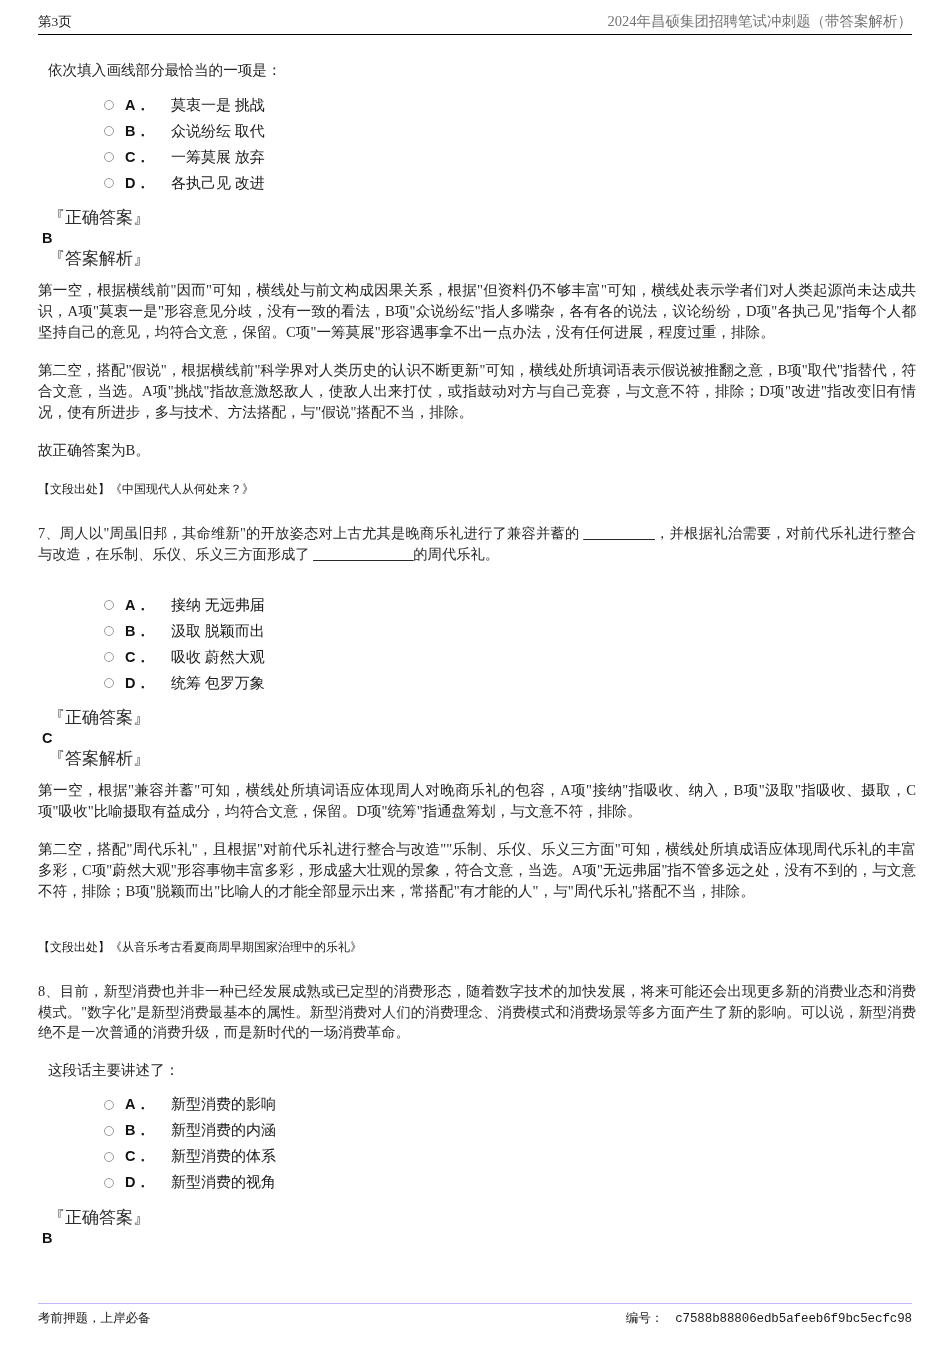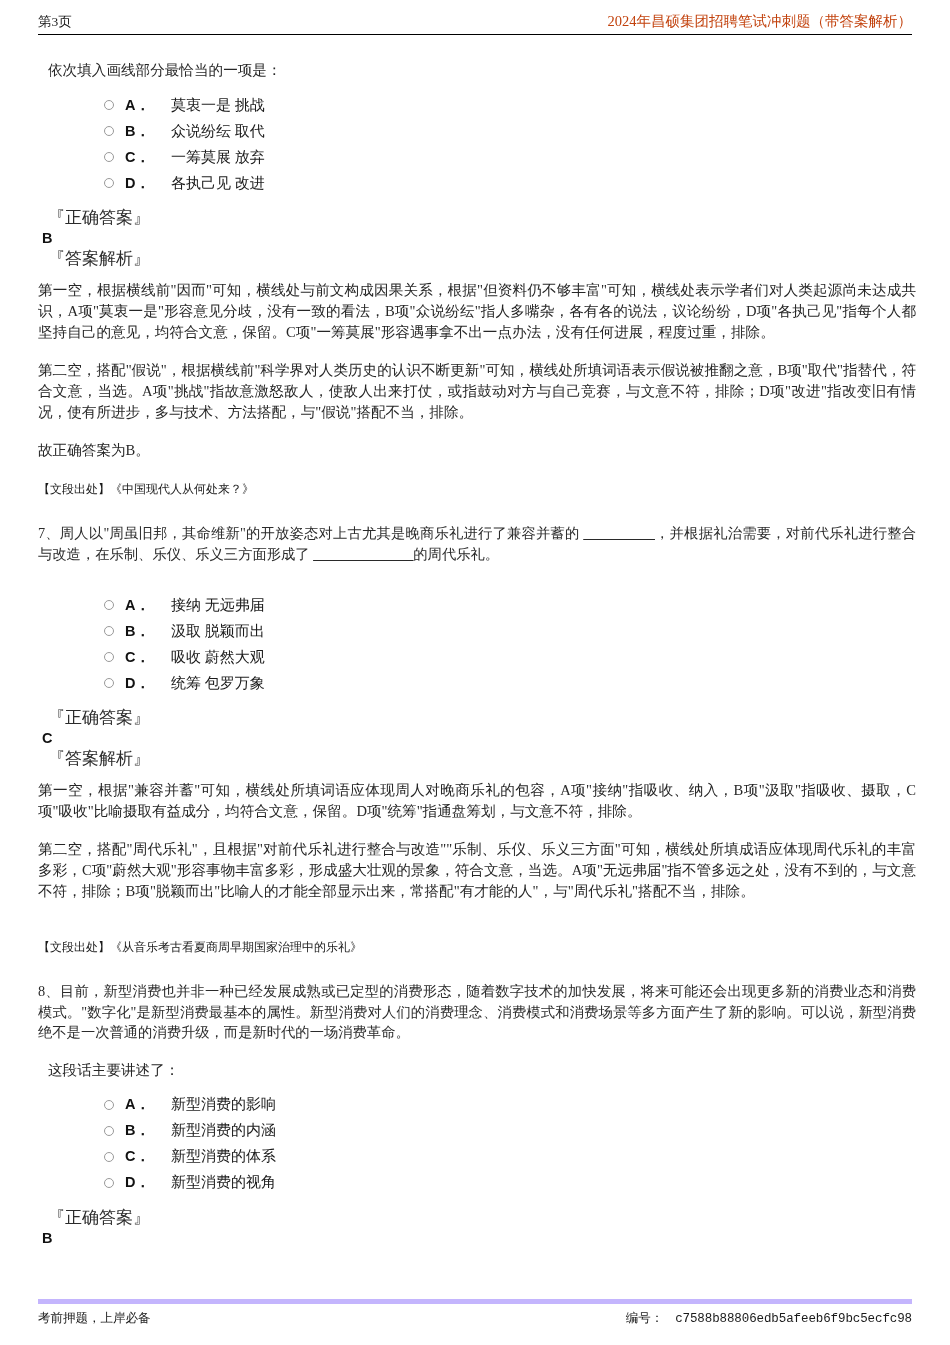--- a/index.html
+++ b/index.html
@@ -35,21 +35,21 @@
     box-sizing: border-box;
   }
   .hdr-left {
     font-size: 13.5px;
     letter-spacing: 0px;
     color: #1a1a1a;
     white-space: nowrap;
   }
   .hdr-right {
     font-size: 14.5px;
-    color: #c2410c;
+    color: #737373;
     white-space: nowrap;
   }
 
   
   .content {
     position: absolute;
     left: 38px;
     top: 60px;
     width: 878px;
   }
@@ -146,21 +146,21 @@
     color: #1a1a1a;
     margin: 0;
   }
 
   
   .page-footer {
     position: absolute;
     left: 38px;
     bottom: 18px;
     width: 874px;
-    border-top: 5px solid #c4b5fd;
+    border-top: 1px solid #c4b5fd;
     padding-top: 6px;
     display: flex;
     align-items: flex-end;
     justify-content: space-between;
     box-sizing: border-box;
   }
   .ftr-left {
     font-size: 12.5px;
     color: #1a1a1a;
     white-space: nowrap;

